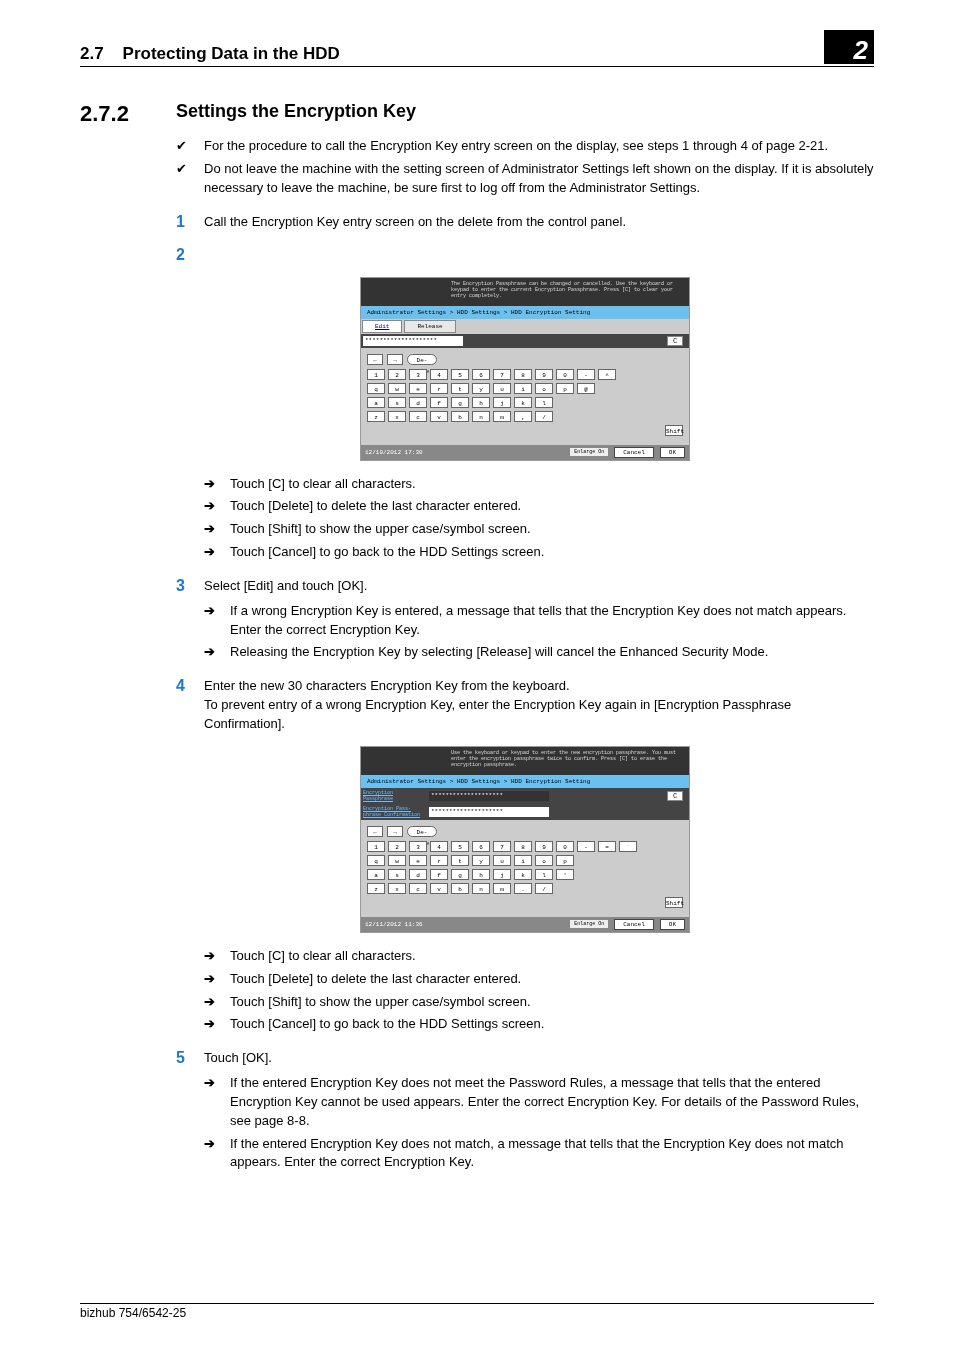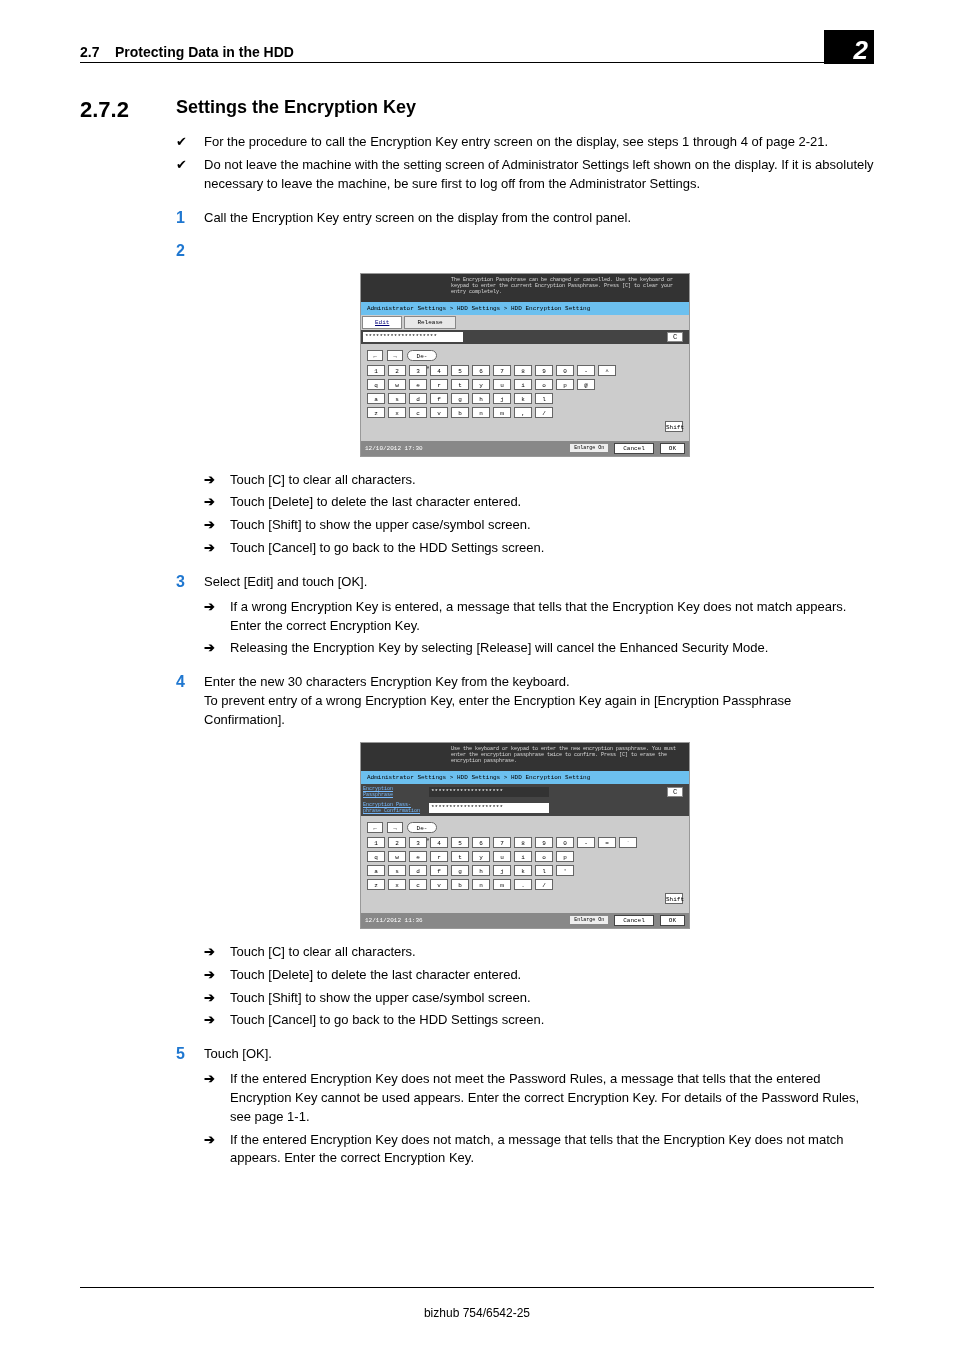--- a/index.html
+++ b/index.html
@@ -17,21 +17,21 @@
     padding: 44px 80px 30px 80px;
   }
   .header-rule {
     border-bottom: 1px solid #000;
     padding-bottom: 2px;
     margin-bottom: 6px;
     display: flex;
     align-items: flex-end;
   }
   .header-left {
-    font-size: 14px;
+    font-size: 17px;
     font-weight: bold;
   }
   .chapter-tab {
     position: absolute;
     top: 30px;
     right: 80px;
     width: 50px;
     height: 34px;
     background: #000;
     color: #fff;
@@ -162,22 +162,22 @@
     background:#888; display:flex; align-items:center; padding:2px 4px; gap:6px;
     font-size:6px; color:#fff;
   }
   .ss-footbtn {
     background:#fff; color:#000; border:1px solid #444; padding:1px 8px; font-size:6px;
   }
   .ss-enlarge { background:#eee; color:#000; padding:1px 4px; font-size:5px; }
   
   .footer {
     position:absolute; bottom:30px; left:80px; right:80px;
-    border-top:1px solid #000; font-size:12px; padding-top:18px;
-    display:flex; justify-content:center;
+    border-top:1px solid #000; font-size:12px; padding-top:2px;
+    display:flex; justify-content:flex-start;
   }
 </style>
 </head>
 <body>
 
 <div class="page">
 
   <div class="header-rule">
     <span class="header-left">
       <span>2.7</span>&nbsp;&nbsp;&nbsp;&nbsp;<span>Protecting Data in the HDD</span>
@@ -196,21 +196,21 @@
       <div class="check">✔</div>
       <div>For the procedure to call the Encryption Key entry screen on the display, see steps 1 through 4 of page 2-21.</div>
     </div>
     <div class="bullet-row">
       <div class="check">✔</div>
       <div>Do not leave the machine with the setting screen of Administrator Settings left shown on the display. If it is absolutely necessary to leave the machine, be sure first to log off from the Administrator Settings.</div>
     </div>
 
     <div class="num-row">
       <div class="bignum">1</div>
-      <div class="bignum-text">Call the Encryption Key entry screen on the display from the control panel.</div>
+      <div class="bignum-text">Call the Encryption Key entry screen on the delete from the control panel.</div>
     </div>
 
     <div class="num-row">
       <div class="bignum">2</div>
     </div>
 
     <div class="screenshot">
       <div class="ss-topbar">The Encryption Passphrase can be changed or cancelled. Use the keyboard or keypad to enter the current Encryption Passphrase. Press [C] to clear your entry completely.</div>
       <div class="ss-headbar">Administrator Settings &gt; HDD Settings &gt; HDD Encryption Setting</div>
       <div class="ss-tabs">
@@ -426,21 +426,21 @@
         <div class="arrow">➔</div>
         <div>Touch [Cancel] to go back to the HDD Settings screen.</div>
       </div>
 
     <div class="num-row">
       <div class="bignum">5</div>
       <div class="bignum-text">Touch [OK].</div>
     </div>
     <div class="arrow-row arrow-indent">
         <div class="arrow">➔</div>
-        <div>If the entered Encryption Key does not meet the Password Rules, a message that tells that the entered Encryption Key cannot be used appears. Enter the correct Encryption Key. For details of the Password Rules, see page 1-1.</div>
+        <div>If the entered Encryption Key does not meet the Password Rules, a message that tells that the entered Encryption Key cannot be used appears. Enter the correct Encryption Key. For details of the Password Rules, see page 8-8.</div>
       </div>
     <div class="arrow-row arrow-indent">
         <div class="arrow">➔</div>
         <div>If the entered Encryption Key does not match, a message that tells that the Encryption Key does not match appears. Enter the correct Encryption Key.</div>
       </div>
 
   </div>
 </div>
 
 <div class="footer">

